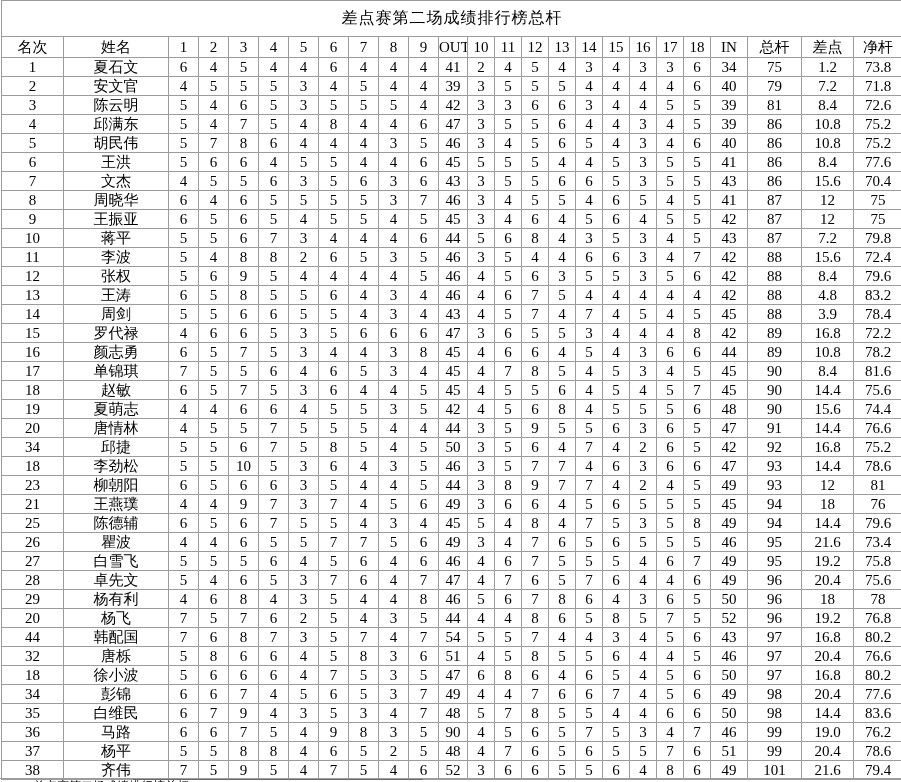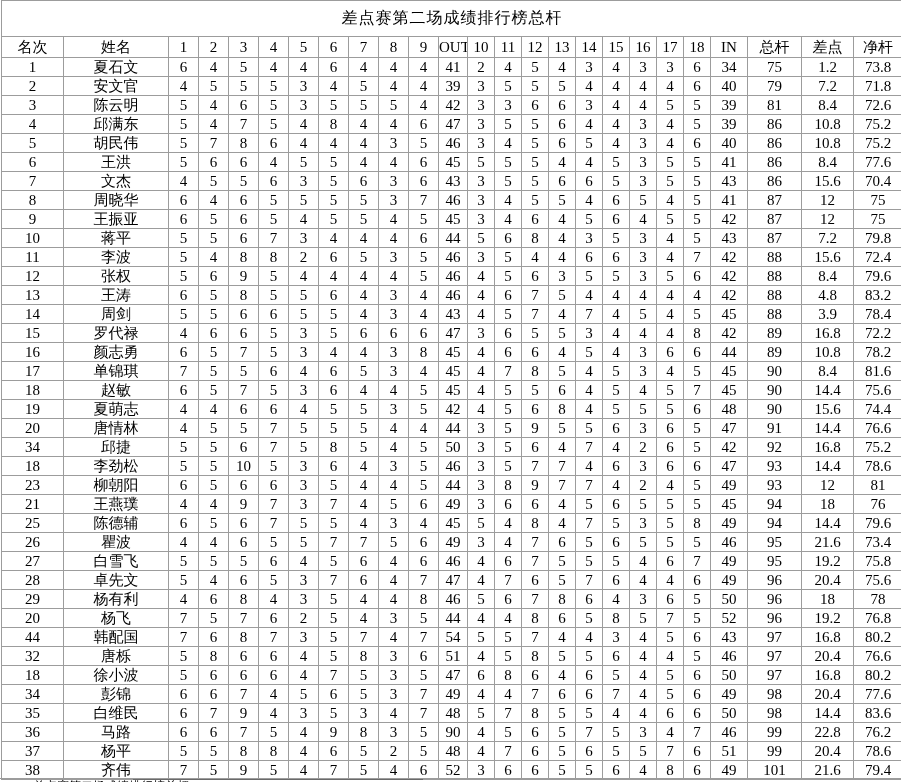--- a/index.html
+++ b/index.html
@@ -1088,21 +1088,21 @@
           <td>5</td>
           <td>6</td>
           <td>5</td>
           <td>7</td>
           <td>5</td>
           <td>3</td>
           <td>4</td>
           <td>7</td>
           <td>46</td>
           <td>99</td>
-          <td>22.8</td>
+          <td>19.0</td>
           <td>76.2</td>
         </tr>
         <tr class="data-row">
           <td>37</td>
           <td>杨平</td>
           <td>5</td>
           <td>5</td>
           <td>8</td>
           <td>8</td>
           <td>4</td>

